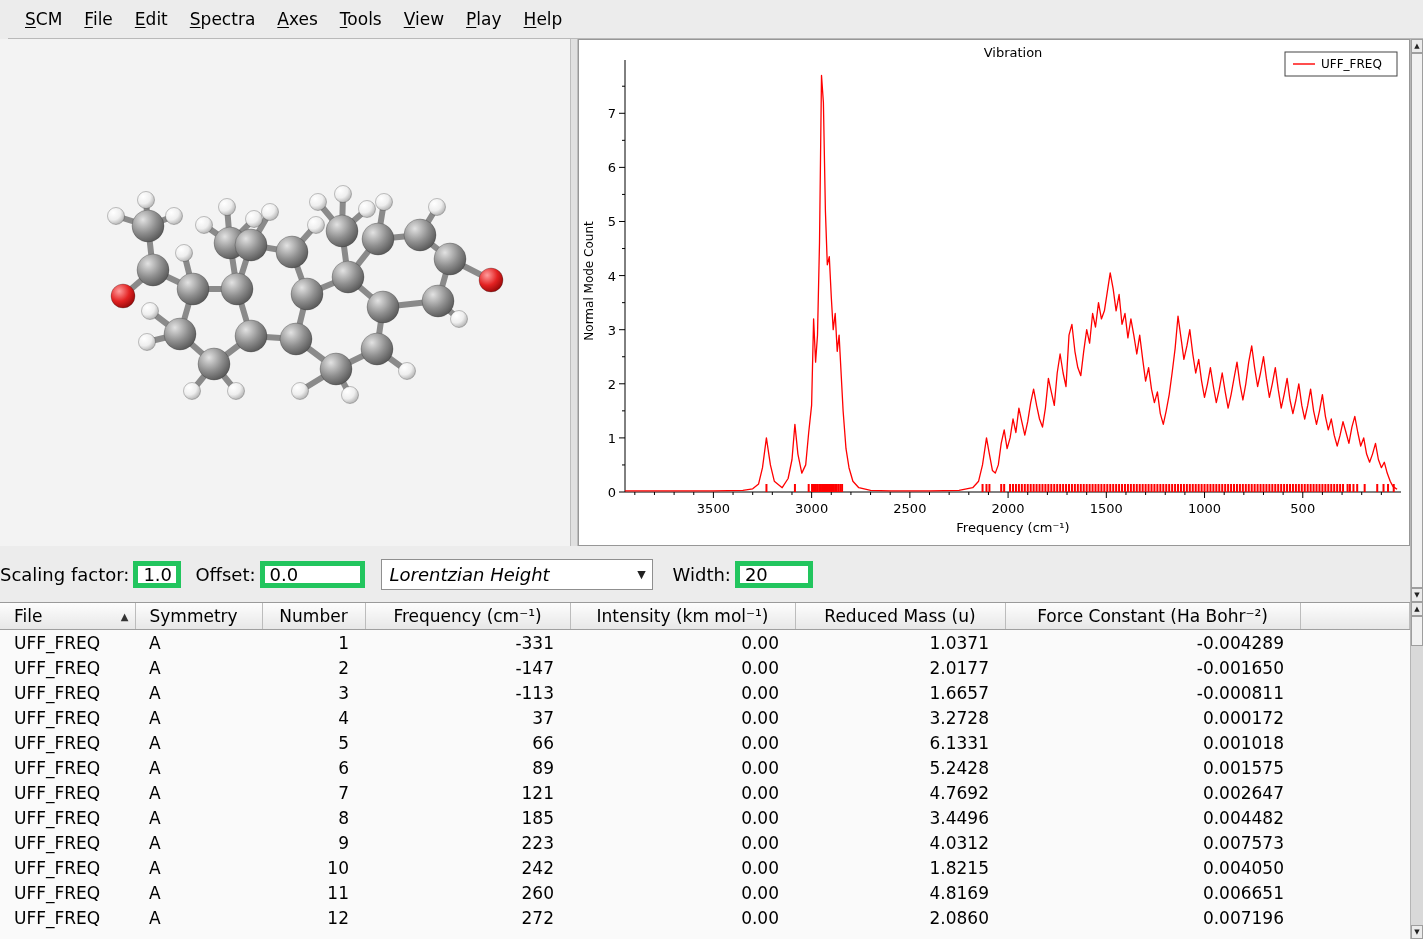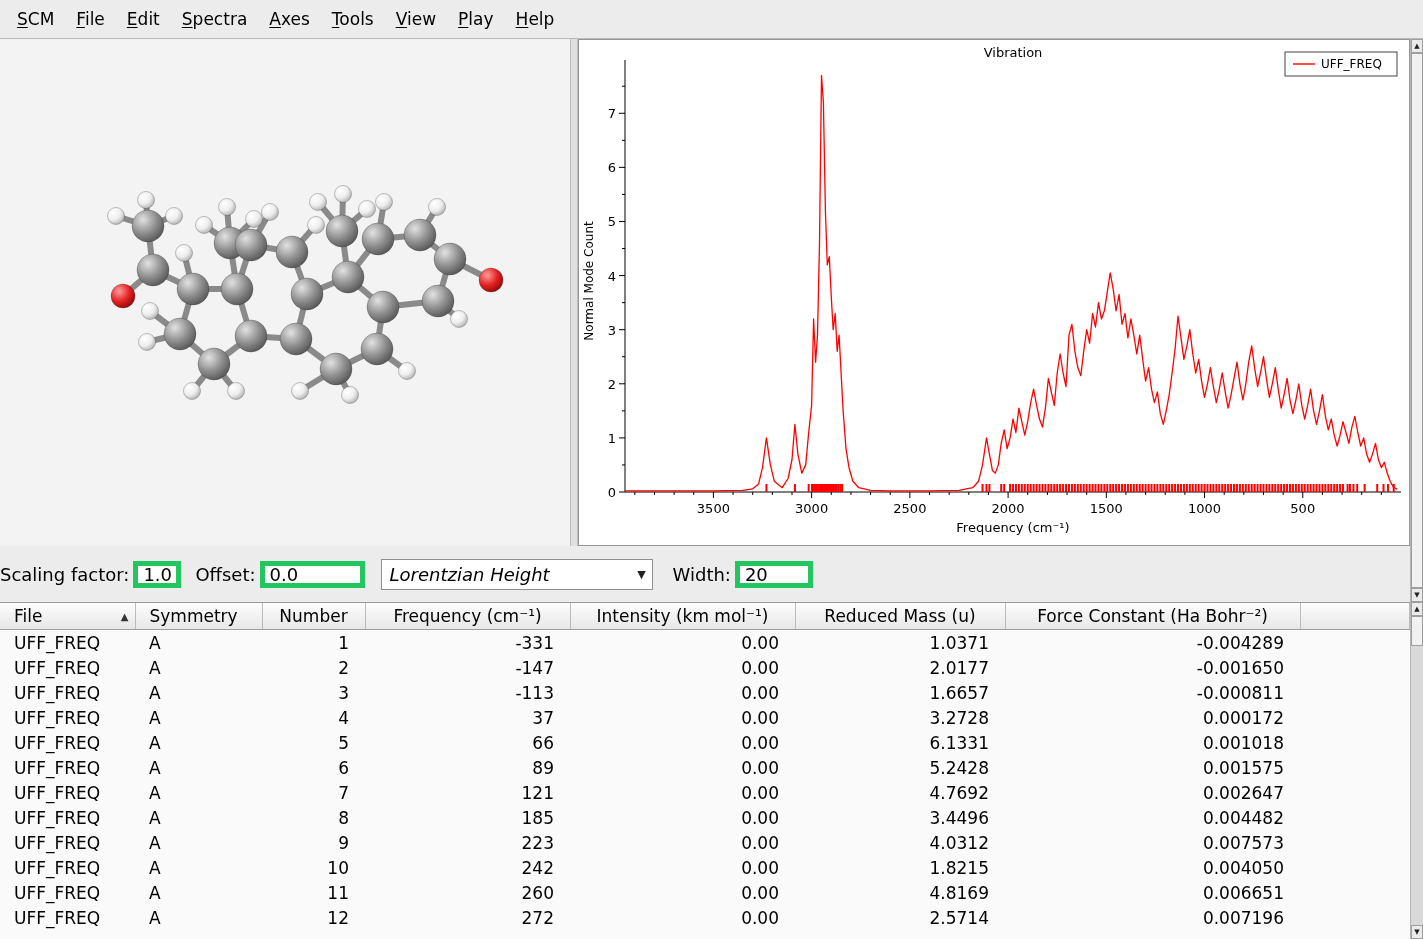--- a/index.html
+++ b/index.html
@@ -1,18 +1,18 @@
 <!DOCTYPE html>
 <html><head>
 <meta charset="utf-8">
 <style>
   html,body{margin:0;padding:0;width:1423px;height:939px;overflow:hidden;
     background:#ececec;font-family:"DejaVu Sans",sans-serif;color:#000;}
   
-  .menubar{position:absolute;top:0;left:0;right:0;height:38px;display:flex;align-items:center;
+  .menubar{position:absolute;top:0;left:8px;right:0;height:38px;display:flex;align-items:center;
     padding-left:6px;background:#ececec;border-bottom:1px solid #b9b9b9;font-size:17px;}
   .menu-item{padding:5px 11px;cursor:default;}
   .mn{text-decoration:underline;text-underline-offset:2px;}
   
   .content{position:absolute;top:39px;left:0;right:13px;height:507px;display:flex;}
   .viewer{width:570px;background:#f3f3f3;position:relative;}
   .splitter{width:7px;background:#e0e0e0;border-left:1px solid #bdbdbd;border-right:1px solid #bdbdbd;}
   .plot-panel{flex:1;background:#ffffff;position:relative;border:1px solid #979797;}
   .plot-panel svg{display:block;}
   
@@ -577,21 +577,21 @@
           <td class="ar">4.8169</td>
           <td class="ar">0.006651</td>
           <td></td>
         </tr>
         <tr>
           <td class="al">UFF_FREQ</td>
           <td class="al">A</td>
           <td class="ar">12</td>
           <td class="ar">272</td>
           <td class="ar">0.00</td>
-          <td class="ar">2.5714</td>
+          <td class="ar">2.0860</td>
           <td class="ar">0.007196</td>
           <td></td>
         </tr>
       </tbody>
   </table>
 </div>
 
 <div class="vscroll" id="table-scrollbar">
   <div class="sb-btn">▲</div>
   <div class="sb-track">

